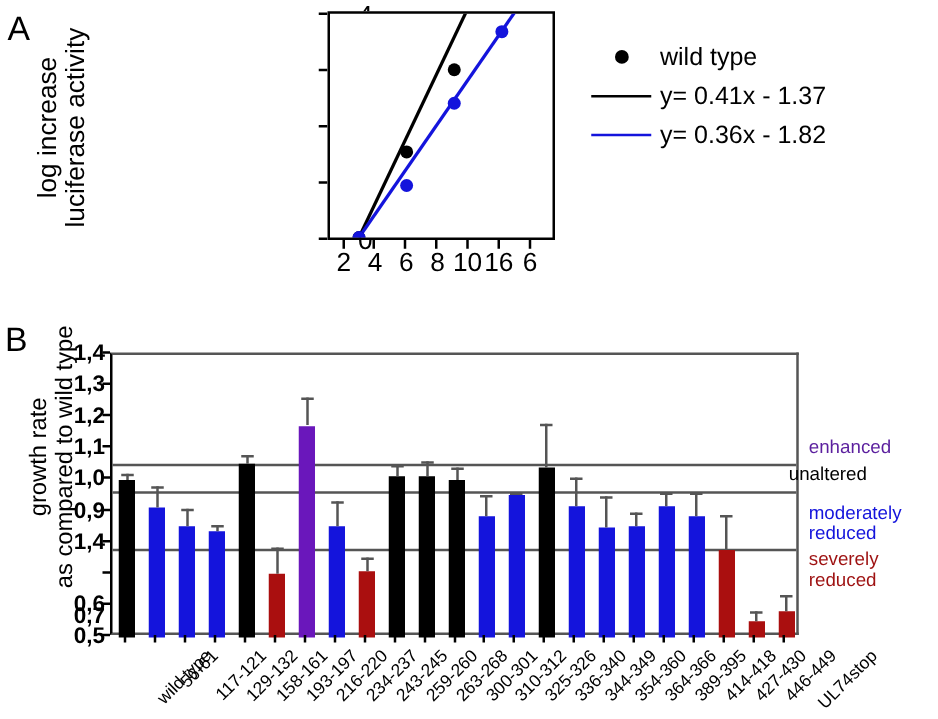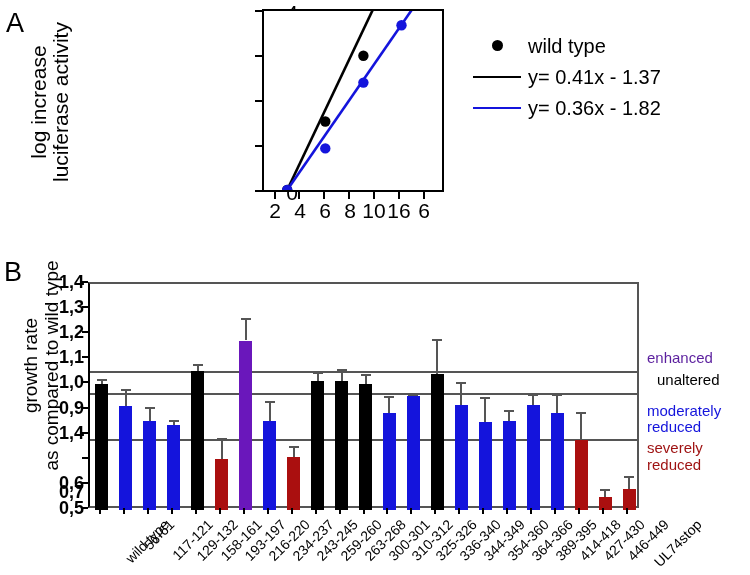--- a/index.html
+++ b/index.html
@@ -299,19 +299,19 @@
       <div class="xcat" style="left: 562.152px; top: 267px;">414-418</div>
       <div class="b-xtick-mark" style="left: 578.109px; top: 258px;"></div>
       <div class="xcat" style="left: 586.109px; top: 267px;">427-430</div>
       <div class="b-xtick-mark" style="left: 602.065px; top: 258px;"></div>
       <div class="xcat" style="left: 610.065px; top: 267px;">446-449</div>
       <div class="b-xtick-mark" style="left: 626.022px; top: 258px;"></div>
       <div class="xcat" style="left: 634.022px; top: 267px;">UL74stop</div>
     </div>
   <div id="b-annots">
       <div class="annot" style="left: 647px; top: 99.8444px; color: rgb(91, 31, 158);">enhanced</div>
-      <div class="annot" style="left: 657px; top: 122.444px; color: rgb(0, 0, 0);">unaltered</div>
+      <div class="annot" style="left: 631px; top: 122.444px; color: rgb(0, 0, 0);">unaltered</div>
       <div class="annot" style="left: 647px; top: 152.578px; color: rgb(20, 20, 220);">moderately
 reduced</div>
       <div class="annot" style="left: 647px; top: 190.244px; color: rgb(158, 17, 17);">severely
 reduced</div>
     </div>
 </div>
 
 </body></html>

